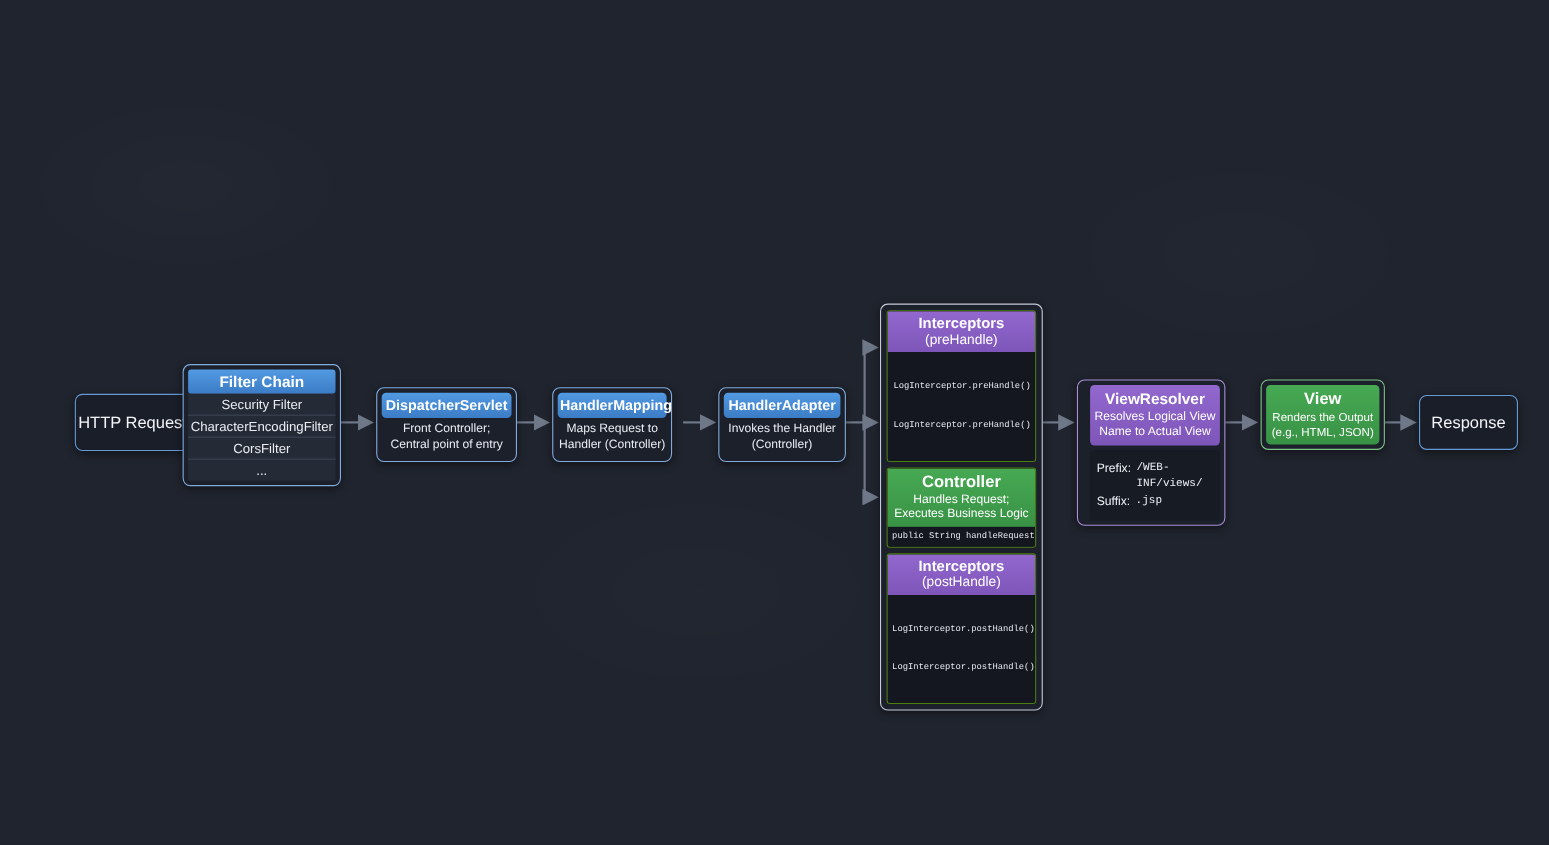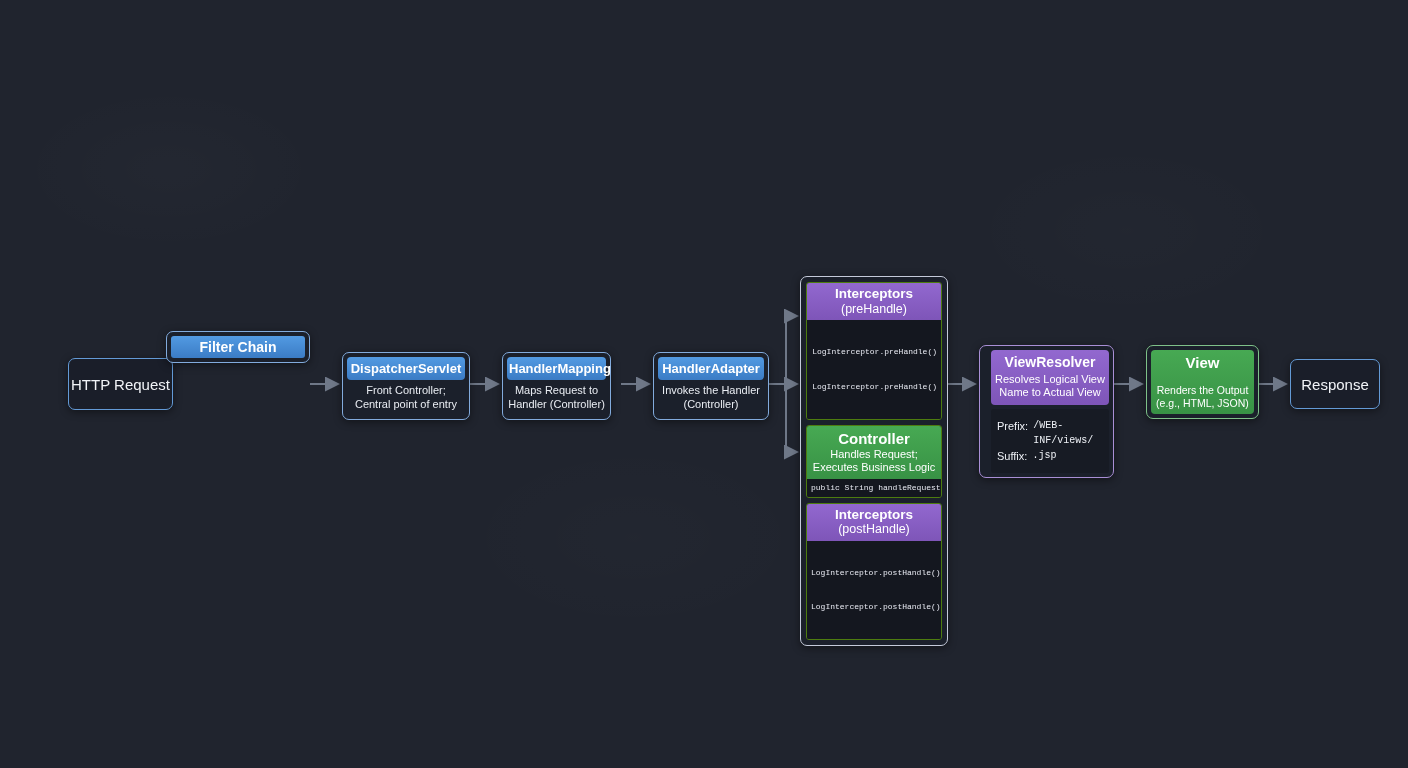--- a/index.html
+++ b/index.html
@@ -158,20 +158,26 @@
     <path d="M1259,384 L1285,384" marker-end="url(#ah)"></path>
   </g>
 </svg>
 
 <div class="abs endpoint" style="left:28px; top:358px; width:105px; height:52px;margin-left:40px;">
   <span>HTTP Request</span>
 </div>
 
 <div class="abs node b-blue" style="left:166px; top:331px; width:144px;">
   <div class="fc-title">Filter Chain</div>
+  <div>
+    <div class="fc-row">Security Filter</div>
+    <div class="fc-row">CharacterEncodingFilter</div>
+    <div class="fc-row">CorsFilter</div>
+    <div class="fc-row">...</div>
+  </div>
 </div>
 
 <div class="abs node b-blue" style="left:342px; top:352px; width:128px;">
   <div class="hdr-blue">DispatcherServlet</div>
   <div class="node-body">
     <div>Front Controller;</div>
     <div>Central point of entry</div>
   </div>
 </div>
 
@@ -239,20 +245,20 @@
     <div class="vr-line">
       <span>Suffix:</span>
       <span class="mono">.jsp</span>
     </div>
   </div>
 </div>
 
 <div class="abs node b-green" style="left:1146px; top:345px; width:113px;">
   <div class="hdr-green" style="border-radius:4px;">
     <div class="t1">View</div>
-    <div class="t2" style="font-size:10.5px; margin-top:12px;">Renders the Output</div>
+    <div class="t2" style="font-size:10.5px; margin-top:2px;">Renders the Output</div>
     <div class="t2" style="font-size:10.5px;">(e.g., HTML, JSON)</div>
   </div>
 </div>
 
 <div class="abs endpoint" style="left:1290px; top:359px; width:90px; height:50px;">
   <span>Response</span>
 </div>
 
 </body></html>

